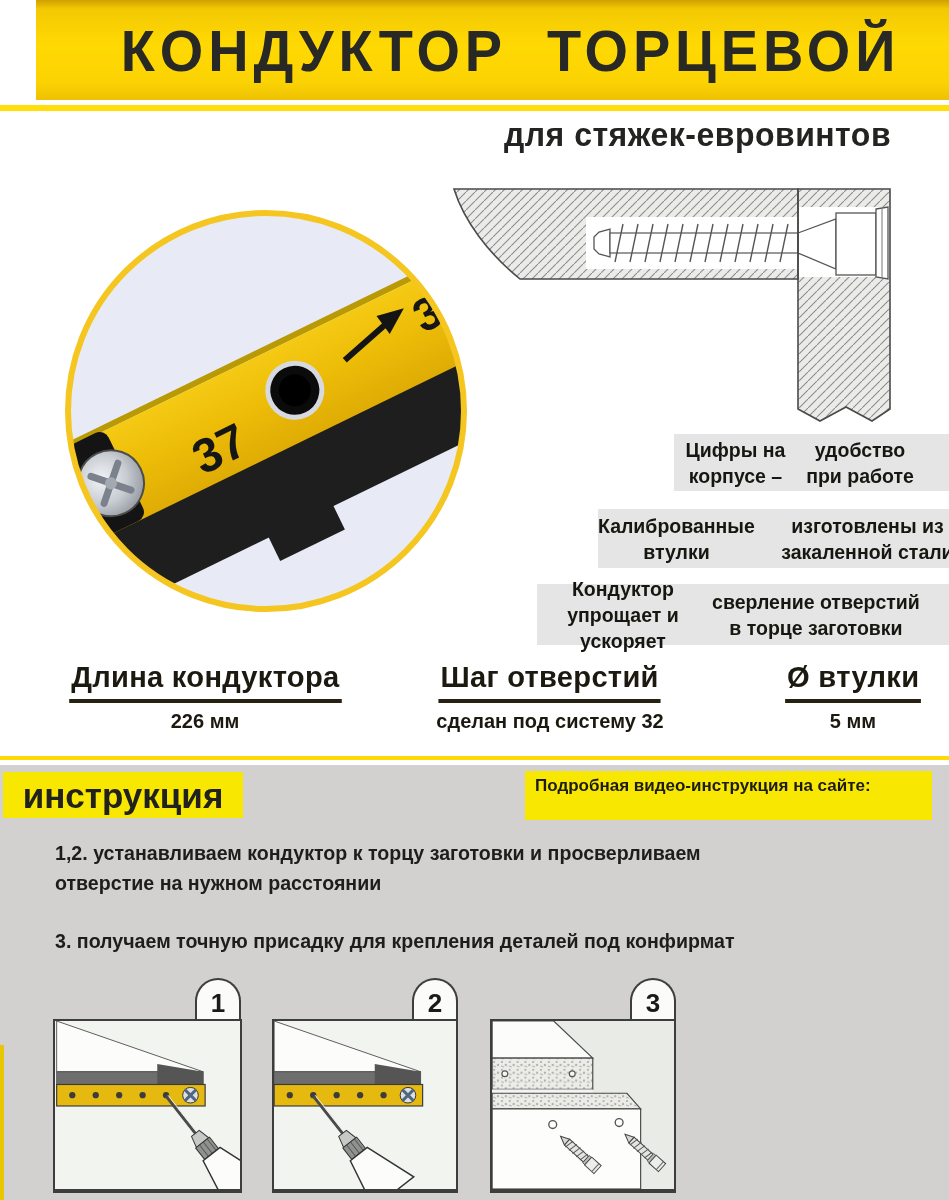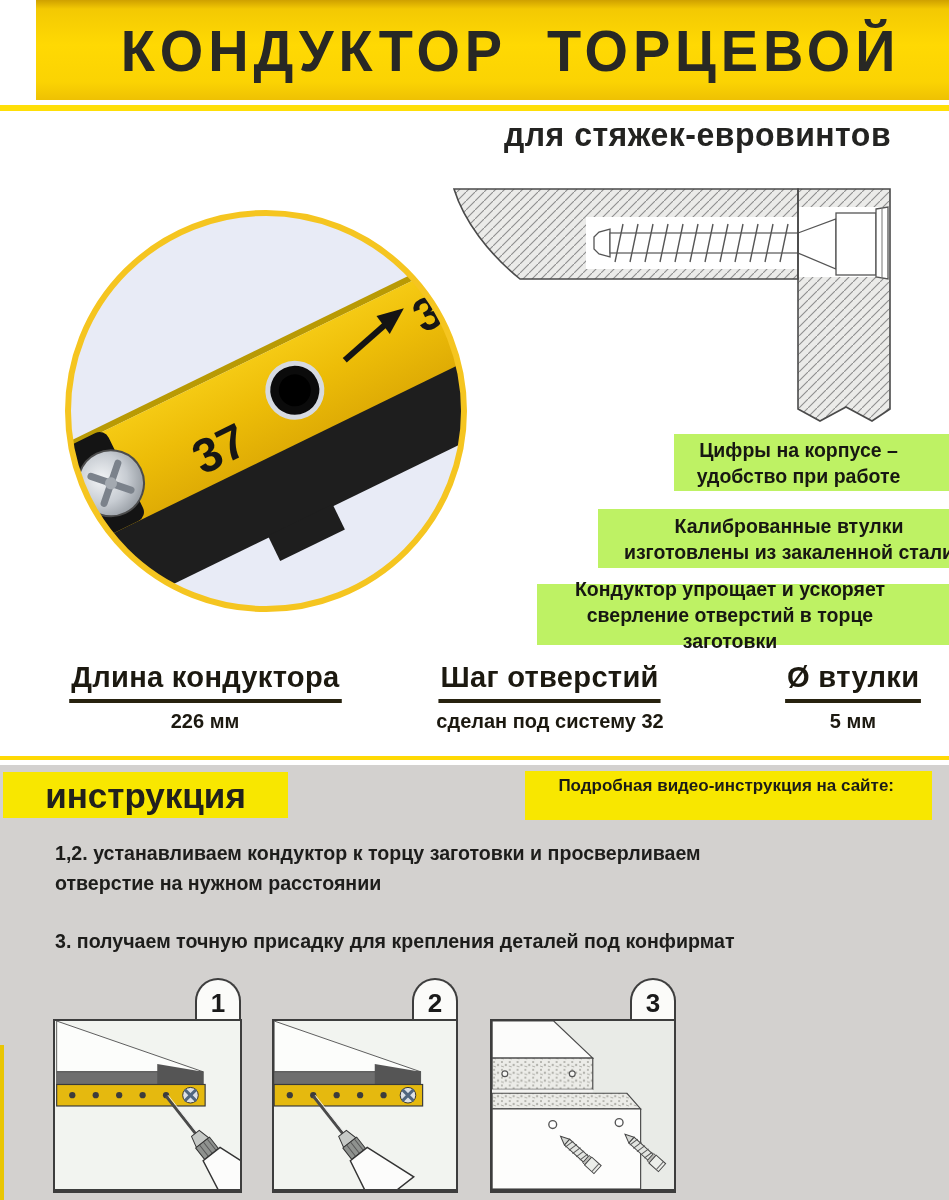--- a/index.html
+++ b/index.html
@@ -18,21 +18,21 @@
   .subtitle{position:absolute;top:116px;right:58px;font-size:33px;font-weight:bold;color:#232321;
             letter-spacing:.5px;transform:scaleX(.97);transform-origin:right;}
 
   
   .circle-photo{position:absolute;left:63px;top:208px;width:406px;height:406px;z-index:2;}
 
   
   .tech-drawing{position:absolute;left:448px;top:183px;width:447px;height:242px;z-index:1;}
 
   
-  .callout{position:absolute;right:0;background:#bef264;display:flex;flex-direction:column;
+  .callout{position:absolute;right:0;background:#e5e5e5;display:flex;flex-direction:row;
            justify-content:center;align-items:center;text-align:center;
            font-weight:bold;color:#171712;font-size:19.5px;line-height:26px;
            padding-right:26px;box-sizing:border-box;}
   .callout-1{top:434px;left:674px;width:275px;height:57px;}
   .callout-2{top:509px;left:582px;width:408px;height:59px;margin-left:16px;}
   .callout-3{top:584px;left:537px;width:412px;height:61px;}
 
   
   .spec{position:absolute;top:660px;text-align:center;color:#1c1910;}
   .spec-length{left:40px;width:330px;}
@@ -40,24 +40,24 @@
   .spec-dia{left:748px;width:210px;}
   .spec-title{display:inline-block;font-size:30px;font-weight:bold;letter-spacing:.3px;
               border-bottom:4px solid #27220f;padding:0 2px 5px 2px;transform:scaleX(.97);}
   .spec-value{margin-top:7px;font-size:20px;font-weight:bold;}
 
   
   .divider{position:absolute;left:0;top:756px;width:949px;height:4px;background:#ffd903;}
   .gray-section{position:absolute;left:0;top:765px;width:949px;height:435px;background:#d3d1cf;}
   .left-strip{position:absolute;left:0;top:1045px;width:4px;height:155px;background:#e9c603;}
 
-  .instr-box{position:absolute;left:3px;top:772px;width:285px;height:46px;background:#f8e700;
+  .instr-box{position:absolute;left:3px;top:772px;width:240px;height:46px;background:#f8e700;
              text-align:center;line-height:47px;font-size:35px;font-weight:bold;color:#21211d;}
   .video-box{position:absolute;left:525px;top:771px;width:407px;height:49px;background:#f8e700;
-             text-align:right;box-sizing:border-box;padding:4px 38px 0 10px;
+             text-align:left;box-sizing:border-box;padding:4px 38px 0 10px;
              font-size:17px;font-weight:bold;color:#1b1b17;line-height:21px;}
 
   .steps{position:absolute;left:55px;top:838px;width:700px;color:#1d1d1b;}
   .steps p{margin:0;font-size:20px;font-weight:bold;line-height:30px;transform:scaleX(.98);transform-origin:left;}
   .steps p + p{margin-top:28px;}
 
   
   .panel{position:absolute;top:1019px;height:174px;background:#f2f4f0;
          border:2px solid #3d3d3d;border-bottom-width:4px;box-sizing:border-box;}
   .panel-1{left:53px;width:189px;}

